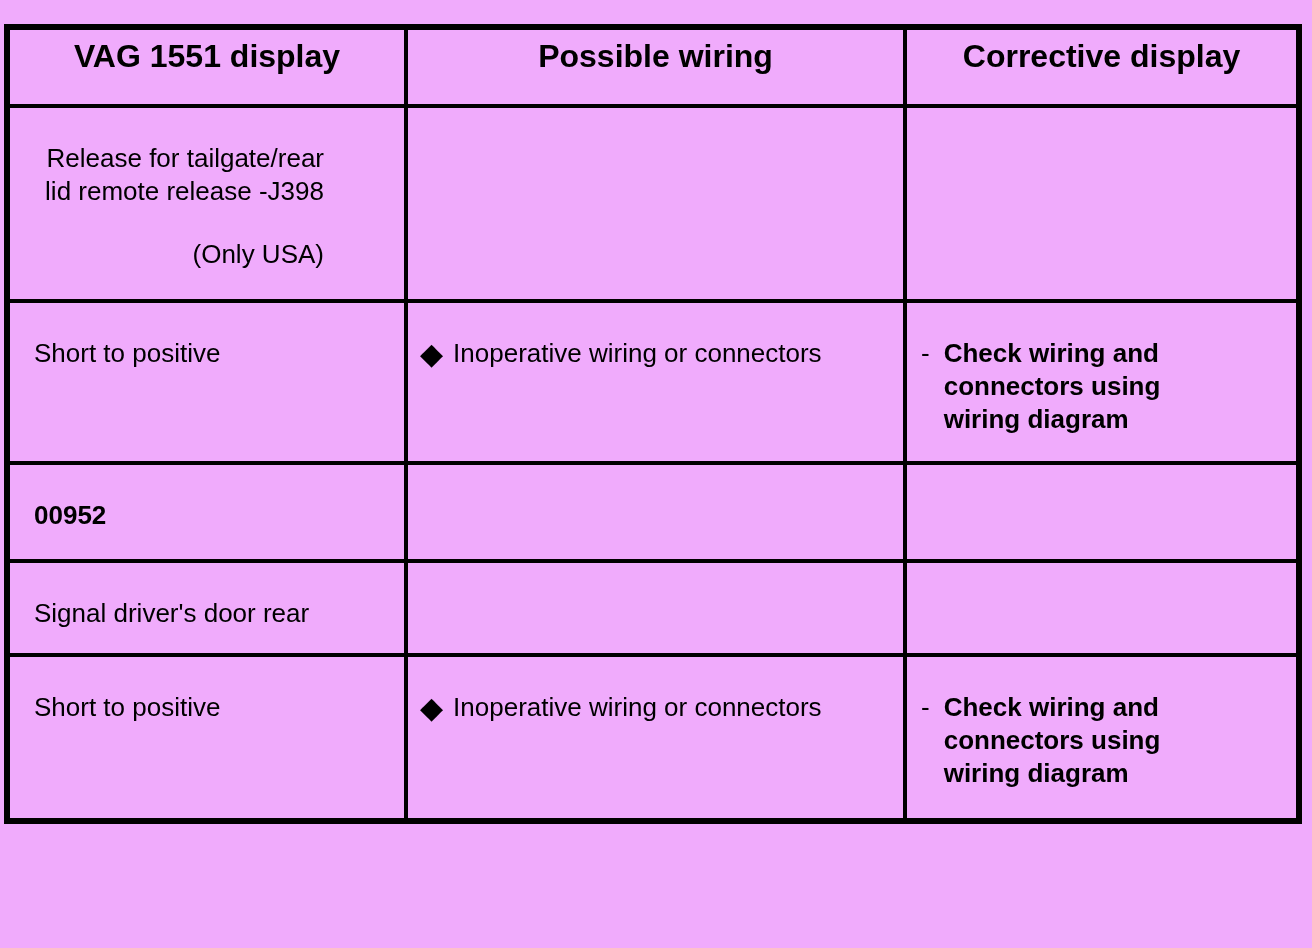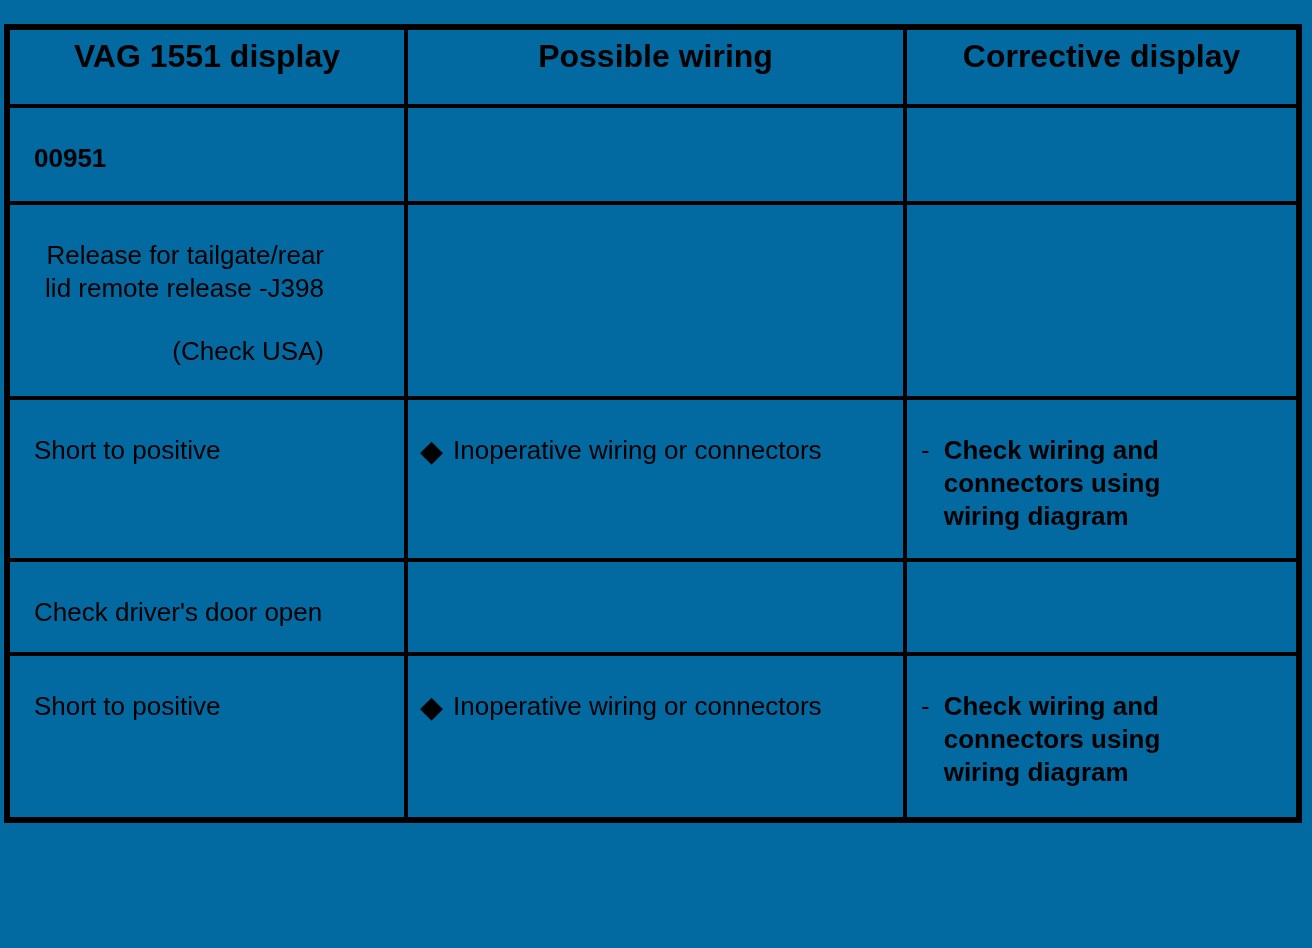--- a/index.html
+++ b/index.html
@@ -1,21 +1,21 @@
 <!DOCTYPE html>
 <html><head>
 <meta charset="utf-8">
 <style>
   * { box-sizing: border-box; }
   html, body { margin: 0; padding: 0; background: #ffffff; }
   .page {
     position: relative;
     width: 1312px;
     height: 948px;
-    background: #0369a1;
+    background: #f0abfc;
     color: #000000;
     font-family: "Liberation Sans", sans-serif;
     overflow: hidden;
   }
   table.fault-table {
     position: absolute;
     left: 4px;
     top: 24px;
     width: 1292px;
     border-collapse: collapse;
@@ -76,32 +76,25 @@
         </th>
         <th>
           <span>Possible wiring</span>
         </th>
         <th>
           <span>Corrective display</span>
         </th>
       </tr>
     </thead>
     <tbody>
-      <tr class="r-code">
-        <td class="col1">
-          <span class="code-text">00951</span>
-        </td>
-        <td class="col2"></td>
-        <td class="col3"></td>
-      </tr>
 
       <tr class="r-desc-tall">
         <td class="col1">
           <p class="desc-block">Release for tailgate/rear lid remote release -J398</p>
-          <p class="desc-block note-block">(Check USA)</p>
+          <p class="desc-block note-block">(Only USA)</p>
         </td>
         <td class="col2"></td>
         <td class="col3"></td>
       </tr>
 
       <tr class="r-fault">
         <td class="col1">
           <span>Short to positive</span>
         </td>
         <td class="col2">
@@ -111,24 +104,31 @@
           </div>
         </td>
         <td class="col3">
           <div class="action-line">
             <span class="action-dash">-</span>
             <span class="action-text">Check wiring and connectors using wiring diagram</span>
           </div>
         </td>
       </tr>
 
+      <tr class="r-code2">
+        <td class="col1">
+          <span class="code-text">00952</span>
+        </td>
+        <td class="col2"></td>
+        <td class="col3"></td>
+      </tr>
 
       <tr class="r-desc">
         <td class="col1">
-          <span>Check driver's door open</span>
+          <span>Signal driver's door rear</span>
         </td>
         <td class="col2"></td>
         <td class="col3"></td>
       </tr>
 
       <tr class="r-fault2">
         <td class="col1">
           <span>Short to positive</span>
         </td>
         <td class="col2">

